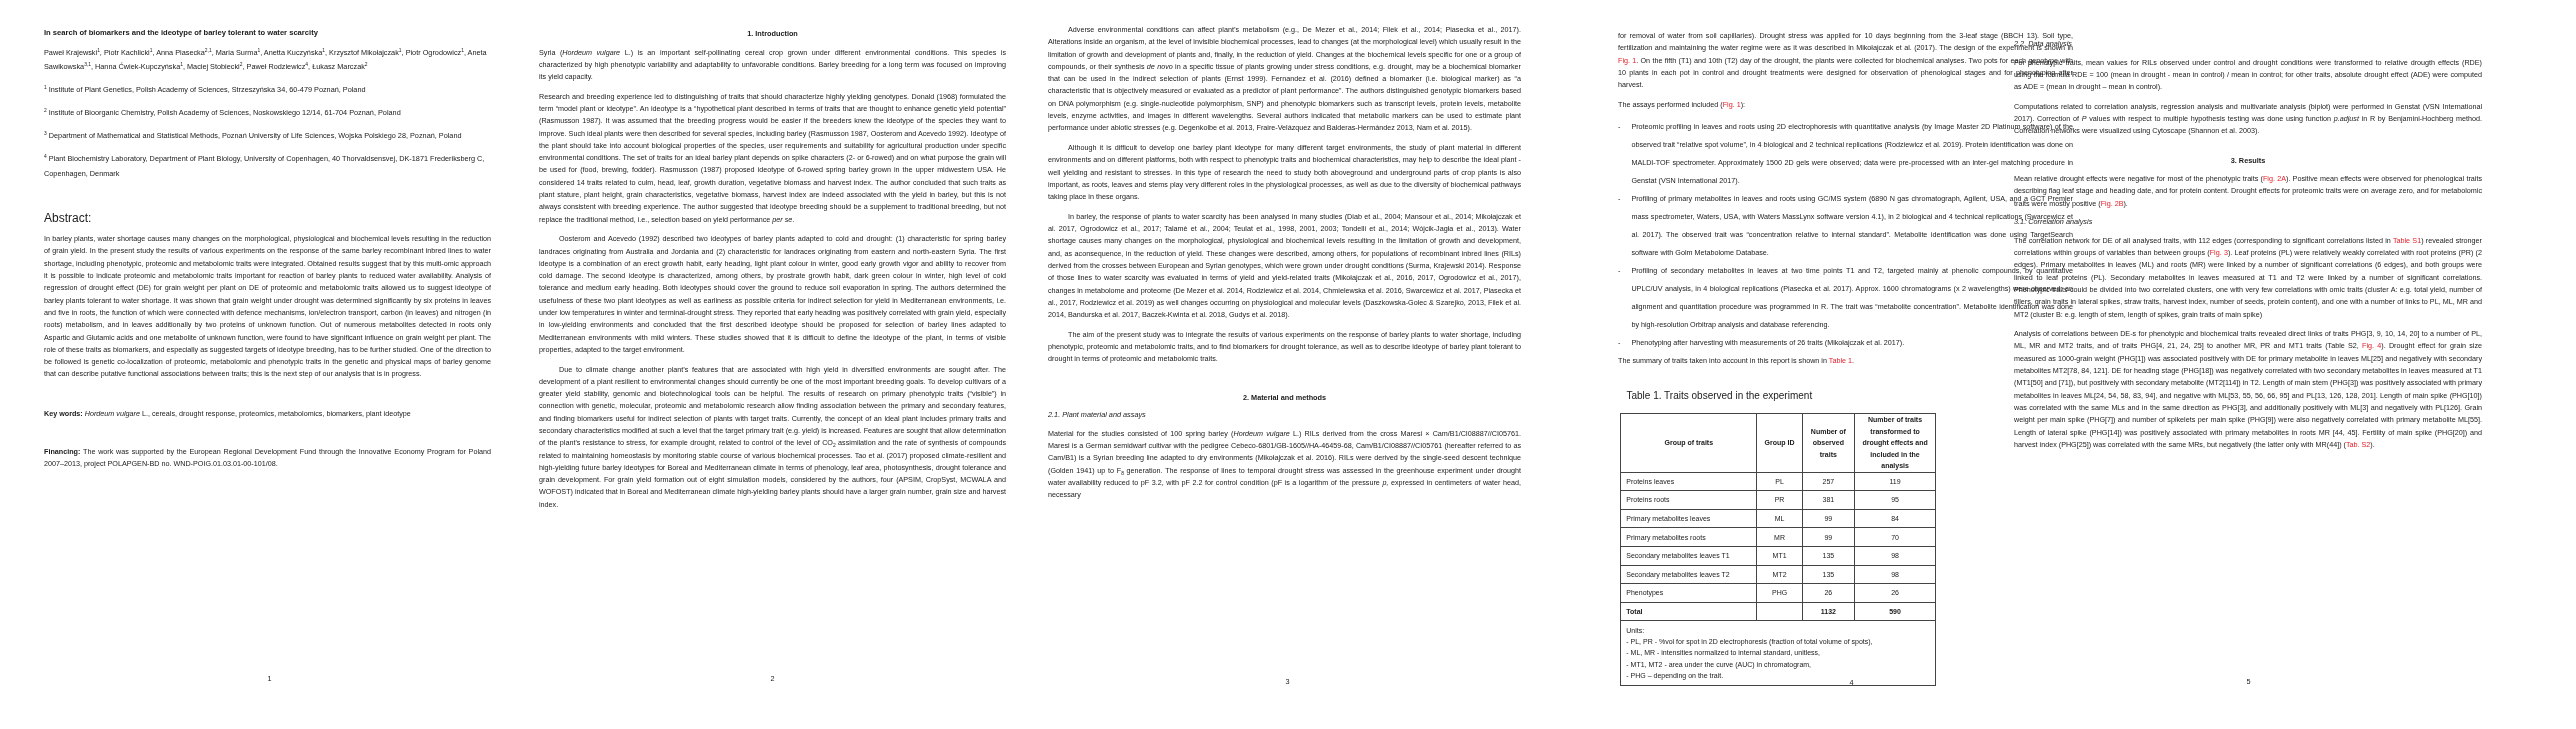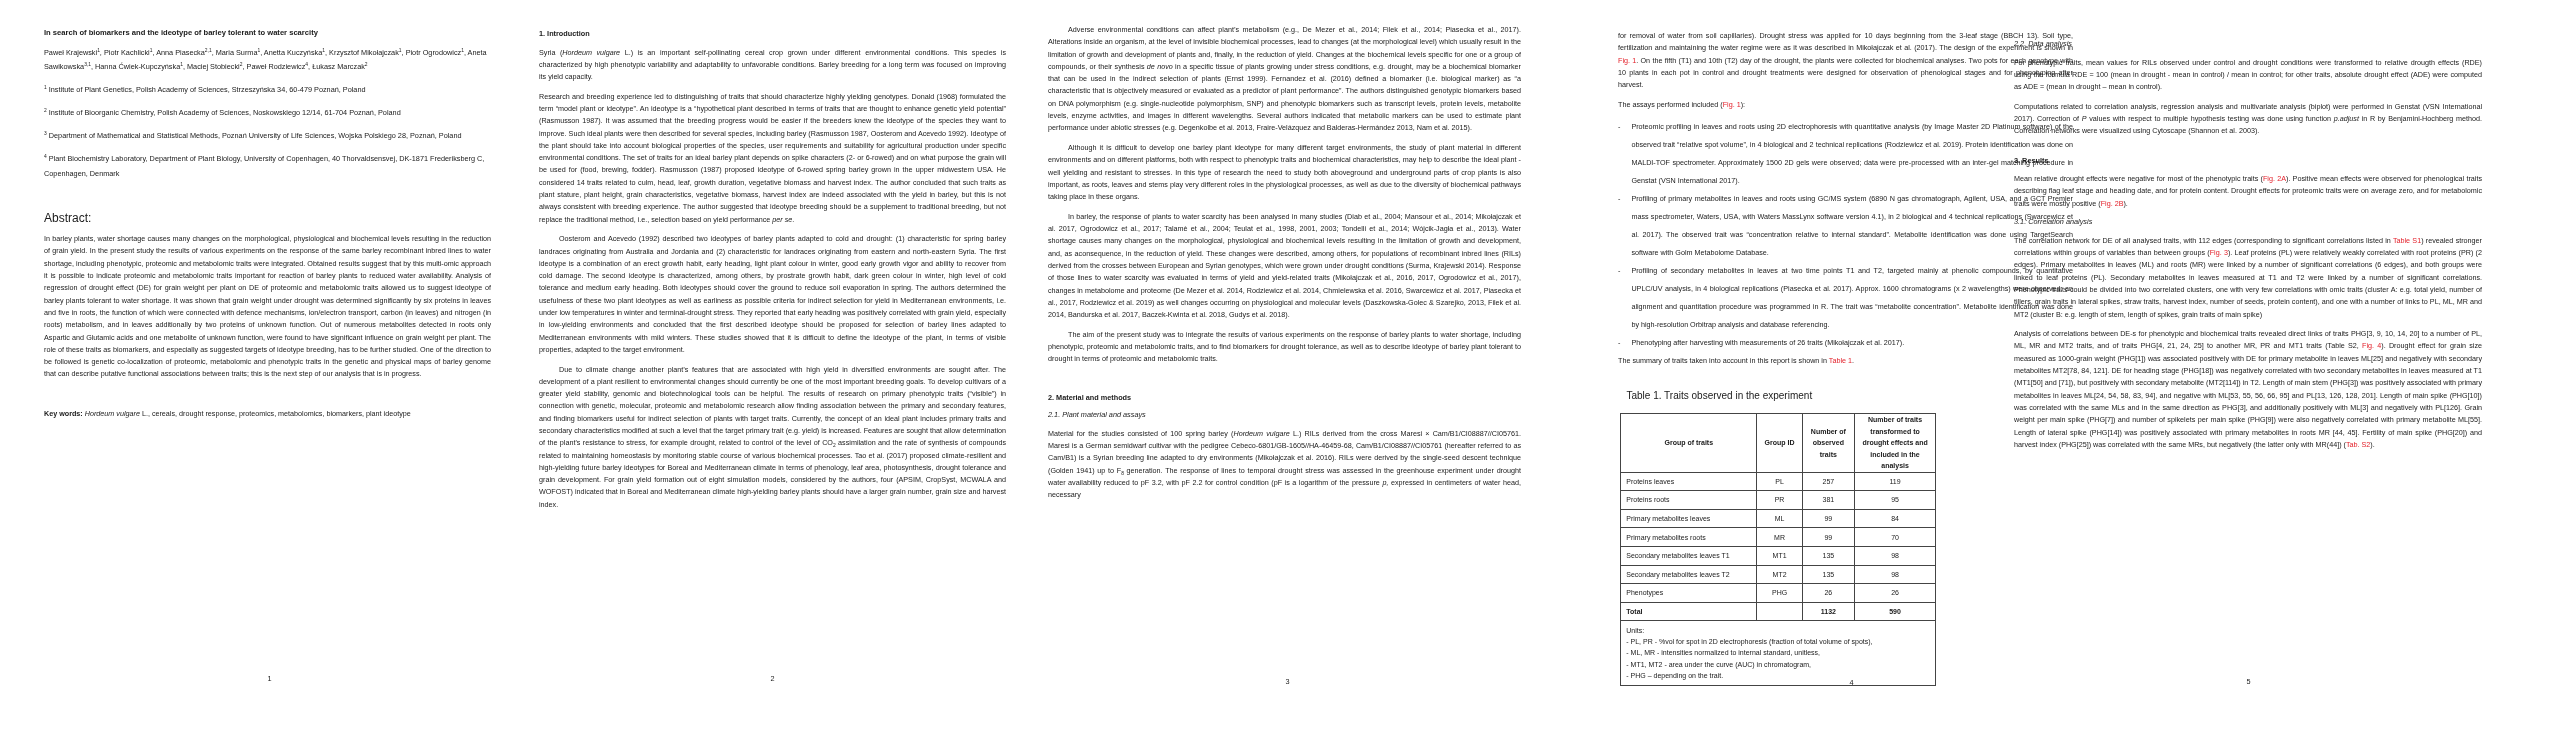--- a/index.html
+++ b/index.html
@@ -8,21 +8,21 @@
   .p1 { left:12px; width:515px; padding:28px 36px 0 32px; }
   .p2 { left:515px; width:515px; padding:29px 24px 0 24px; }
   .p3 { left:1030px; width:515px; padding:24px 24px 0 18px; }
   .p4 { left:1594px; width:515px; padding:30px 36px 0 24px; }
   .p5 { left:1991px; width:515px; padding:39px 24px 0 23px; }
   p { margin:0 0 7.3px 0; font-size:7.2px; line-height:12.3px; text-align:justify; }
   .indent { text-indent:20px; }
   .title { font-weight:bold; font-size:7.6px; margin:0 0 8.5px 0; }
   .authors { font-size:7.3px; line-height:14.6px; margin-bottom:8.5px; text-align:left; }
   .affil { font-size:7.3px; line-height:14.6px; margin-bottom:8.5px; text-align:left; }
-  .h1 { font-weight:bold; font-size:7.3px; margin:0 0 8.5px 0; }
+  .h1 { font-weight:bold; font-size:7.3px; margin:0 0 8.5px 0;text-align:center; }
   .h2 { font-style:italic; font-size:7.3px; margin:0 0 8.5px 0; }
   .abs-label { font-size:12px; margin:29px 0 8.5px 0; }
   .kw { margin-top:27px; }
   .fin { margin-top:25.5px; }
   .da { margin-top:28px; }
   .pnum { position:absolute; top:674px; left:0; width:100%; text-align:center; font-size:7.3px; }
   .p1 .pnum { top:674px; }
   .p2 .pnum { top:674px; }
   .p3 .pnum { top:677px; }
   .p4 .pnum { top:678px; }
@@ -49,20 +49,21 @@
 <div class="page p1">
   <div class="title">In search of biomarkers and the ideotype of barley tolerant to water scarcity</div>
   <div class="authors" id="authors"><span>Paweł Krajewski</span><sup>1</sup>, <span>Piotr Kachlicki</span><sup>1</sup>, <span>Anna Piasecka</span><sup>2,1</sup>, <span>Maria Surma</span><sup>1</sup>, <span>Anetta Kuczyńska</span><sup>1</sup>, <span>Krzysztof Mikołajczak</span><sup>1</sup>, <span>Piotr Ogrodowicz</span><sup>1</sup>, <span>Aneta Sawikowska</span><sup>3,1</sup>, <span>Hanna Ćwiek-Kupczyńska</span><sup>1</sup>, <span>Maciej Stobiecki</span><sup>2</sup>, <span>Paweł Rodziewicz</span><sup>4</sup>, <span>Łukasz Marczak</span><sup>2</sup></div>
   <div class="affil"><sup>1</sup> <span>Institute of Plant Genetics, Polish Academy of Sciences, Strzeszyńska 34, 60-479 Poznań, Poland</span></div>
   <div class="affil"><sup>2</sup> <span>Institute of Bioorganic Chemistry, Polish Academy of Sciences, Noskowskiego 12/14, 61-704 Poznań, Poland</span></div>
   <div class="affil"><sup>3</sup> <span>Department of Mathematical and Statistical Methods, Poznań University of Life Sciences, Wojska Polskiego 28, Poznań, Poland</span></div>
   <div class="affil"><sup>4</sup> <span>Plant Biochemistry Laboratory, Department of Plant Biology, University of Copenhagen, 40 Thorvaldsensvej, DK-1871 Frederiksberg C, Copenhagen, Denmark</span></div>
   <div class="abs-label">Abstract:</div>
   <p>In barley plants, water shortage causes many changes on the morphological, physiological and biochemical levels resulting in the reduction of grain yield. In the present study the results of various experiments on the response of the same barley recombinant inbred lines to water shortage, including phenotypic, proteomic and metabolomic traits were integrated. Obtained results suggest that by this multi-omic approach it is possible to indicate proteomic and metabolomic traits important for reaction of barley plants to reduced water availability. Analysis of regression of drought effect (DE) for grain weight per plant on DE of proteomic and metabolomic traits allowed us to suggest ideotype of barley plants tolerant to water shortage. It was shown that grain weight under drought was determined significantly by six proteins in leaves and five in roots, the function of which were connected with defence mechanisms, ion/electron transport, carbon (in leaves) and nitrogen (in roots) metabolism, and in leaves additionally by two proteins of unknown function. Out of numerous metabolites detected in roots only Aspartic and Glutamic acids and one metabolite of unknown function, were found to have significant influence on grain weight per plant. The role of these traits as biomarkers, and especially as suggested targets of ideotype breeding, has to be further studied. One of the direction to be followed is genetic co-localization of proteomic, metabolomic and phenotypic traits in the genetic and physical maps of barley genome that can describe putative functional associations between traits; this is the next step of our analysis that is in progress.</p>
   <p class="kw"><b>Key words:</b> <i>Hordeum vulgare</i><span> L., cereals, drought response, proteomics, metabolomics, biomarkers, plant ideotype</span></p>
+  <p class="fin"><b>Financing:</b><span> The work was supported by the European Regional Development Fund through the Innovative Economy Program for Poland 2007–2013, project POLAPGEN-BD no. WND-POIG.01.03.01-00-101/08.</span></p>
   <div class="pnum">1</div>
 </div>
 
 <div class="page p2">
   <div class="h1">1. Introduction</div>
   <p><span>Syria (</span><i>Hordeum vulgare</i><span> L.) is an important self-pollinating cereal crop grown under different environmental conditions. This species is characterized by high phenotypic variability and adaptability to unfavorable conditions. Barley breeding for a long term was focused on improving its yield capacity.</span></p>
   <p><span>Research and breeding experience led to distinguishing of traits that should characterize highly yielding genotypes. Donald (1968) formulated the term “model plant or ideotype”. An ideotype is a “hypothetical plant described in terms of traits that are thought to enhance genetic yield potential” (Rasmusson 1987). It was assumed that the breeding progress would be easier if the breeders knew the ideotype of the species they want to improve. Such ideal plants were then described for several species, including barley (Rasmusson 1987, Oosterom and Acevedo 1992). Ideotype of the plant should take into account biological properties of the species, user requirements and suitability for agricultural production under specific environmental conditions. The set of traits for an ideal barley plant depends on spike characters (2- or 6-rowed) and on what purpose the grain will be used for (food, brewing, fodder). Rasmusson (1987) proposed ideotype of 6-rowed spring barley grown in the upper midwestern USA. He considered 14 traits related to culm, head, leaf, growth duration, vegetative biomass and harvest index. The author concluded that such traits as plant stature, plant height, grain characteristics, vegetative biomass, harvest index are indeed associated with the yield in barley, but this is not always consistent with breeding experience. The author suggested that ideotype breeding should be a supplement to traditional breeding, but not replace the traditional method, i.e., selection based on yield performance </span><i>per se</i><span>.</span></p>
   <p class="indent">Oosterom and Acevedo (1992) described two ideotypes of barley plants adapted to cold and drought: (1) characteristic for spring barley landraces originating from Australia and Jordania and (2) characteristic for landraces originating from eastern and north-eastern Syria. The first ideotype is a combination of an erect growth habit, early heading, light plant colour in winter, good early growth vigor and ability to recover from cold damage. The second ideotype is characterized, among others, by prostrate growth habit, dark green colour in winter, high level of cold tolerance and medium early heading. Both ideotypes should cover the ground to reduce soil evaporation in spring. The authors determined the usefulness of these two plant ideotypes as well as earliness as possible criteria for indirect selection for yield in Mediterranean environments, i.e. under low temperatures in winter and terminal-drought stress. They reported that early heading was positively correlated with grain yield, especially in low-yielding environments and concluded that the first described ideotype should be proposed for selection of barley lines adapted to Mediterranean environments with mild winters. These studies showed that it is difficult to define the ideotype of the plant, in terms of visible properties, adapted to the target environment.</p>
   <p class="indent"><span>Due to climate change another plant’s features that are associated with high yield in diversified environments are sought after. The development of a plant resilient to environmental changes should currently be one of the most important breeding goals. To develop cultivars of a greater yield stability, genomic and biotechnological tools can be helpful. The results of research on primary phenotypic traits (“visible”) in connection with genetic, molecular, proteomic and metabolomic research allow finding association between the primary and secondary features, and finding biomarkers useful for indirect selection of plants with target traits. Currently, the concept of an ideal plant includes primary traits and secondary characteristics modified at such a level that the target primary trait (e.g. yield) is increased. Features are sought that allow determination of the plant's resistance to stress, for example drought, related to control of the level of CO</span><sub>2</sub><span> assimilation and the rate of synthesis of compounds related to maintaining homeostasis by monitoring stable course of various biochemical processes. Tao et al. (2017) proposed climate-resilient and high-yielding future barley ideotypes for Boreal and Mediterranean climate in terms of phenology, leaf area, photosynthesis, drought tolerance and grain development. For grain yield formation out of eight simulation models, considered by the authors, four (APSIM, CropSyst, MCWALA and WOFOST) indicated that in Boreal and Mediterranean climate high-yielding barley plants should have a larger grain number, grain size and harvest index.</span></p>
   <div class="pnum">2</div>

